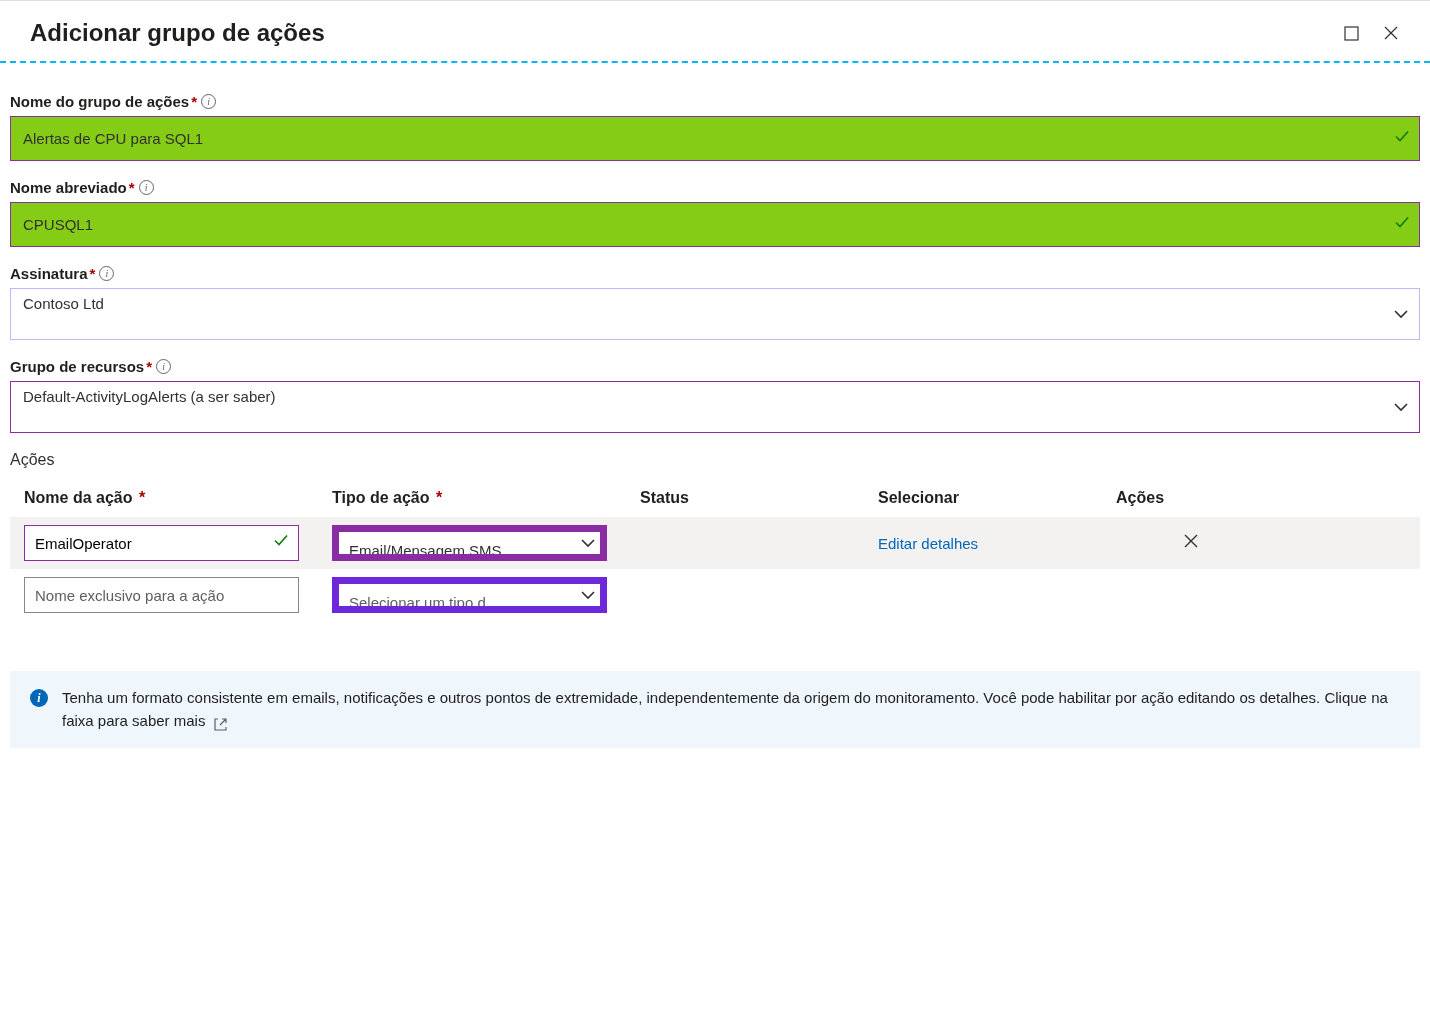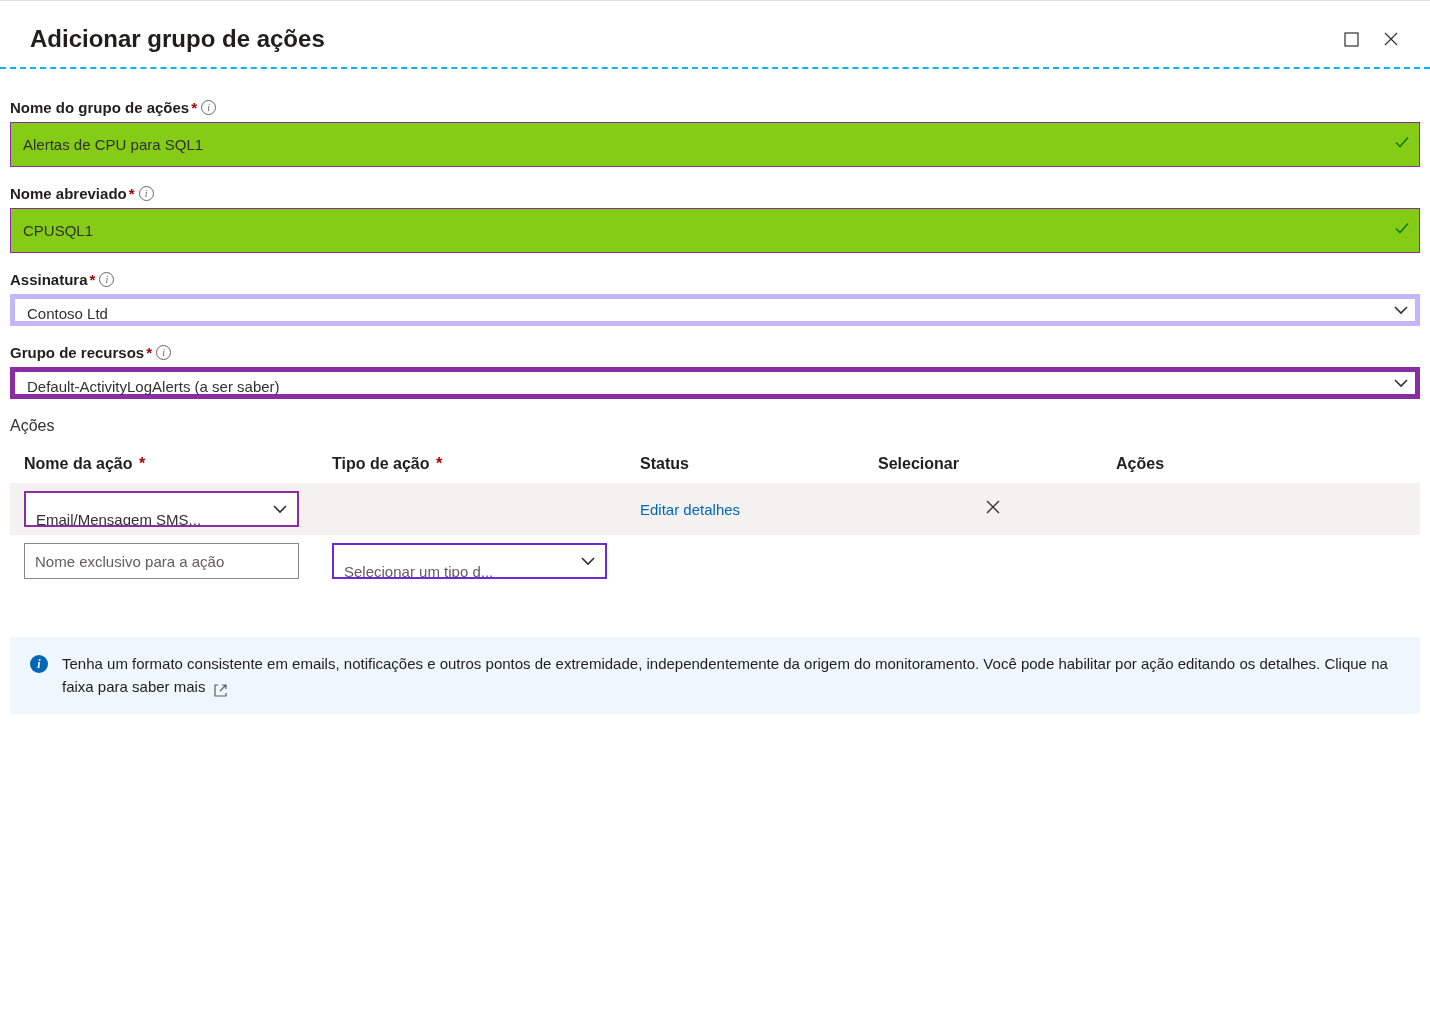--- a/index.html
+++ b/index.html
@@ -10,21 +10,21 @@
       background: #fff;
       width: 1430px;
     }
     .panel {
       padding: 0;
     }
     .header {
       display: flex;
       align-items: center;
       justify-content: space-between;
-      padding: 24px 30px 14px 30px;
+      padding: 18px 30px 14px 30px;
       border-top: 1px solid #e1dfdd;
     }
     .header h1 {
       font-size: 24px;
       font-weight: 600;
       color: #201f1e;
     }
     .header-icons {
       display: flex;
       gap: 22px;
@@ -94,24 +94,24 @@
       transform: translateY(-50%);
       color: #107c10;
       font-size: 18px;
     }
     .select-wrapper {
       position: relative;
       width: 100%;
     }
     .select-input {
       width: 100%;
-      height: 32px;
+      height: 52px;
       padding: 6px 40px 6px 12px;
       font-size: 15px;
-      border: 5px solid #c4b5fd;
+      border: 1px solid #c4b5fd;
       background: #fff;
       color: #323130;
       appearance: none;
       cursor: pointer;
     }
     .select-input.purple { border-color: #8a2da5; }
     .chevron-down {
       position: absolute;
       right: 12px;
       top: 50%;
@@ -156,23 +156,23 @@
       padding: 6px 36px 6px 10px;
       font-size: 15px;
       border: 1px solid #8a8886;
       background: #fff;
     }
     .cell-input.purple { border-color: #8a2da5; }
     .cell-input::placeholder { color: #605e5c; }
     .cell-select {
       width: 100%;
       height: 36px;
-      padding: 18px 36px 6px 10px;
-      font-size: 15px;
-      border: 2px solid #6d28d9;
+      padding: 10px 36px 6px 10px;
+      font-size: 15px;
+      border: 7px solid #6d28d9;
       background: #fff;
       cursor: pointer;
       position: relative;
       white-space: nowrap;
       overflow: hidden;
       text-overflow: ellipsis;
     }
     .cell-select.purple { border-color: #8a2da5; }
     .link-text {
       color: #0067b8;
@@ -329,20 +329,28 @@
       <div class="table-header">
         <div><span>Nome da ação</span> <span class="required">*</span></div>
         <div><span>Tipo de ação</span> <span class="required">*</span></div>
         <div>Status</div>
         <div>Selecionar</div>
         <div>Ações</div>
       </div>
 
       <div class="table-row filled">
         <div class="cell-input-wrapper">
+          <input type="text" class="cell-input purple" value="EmailOperator" style="">
+          <span class="valid-check">
+            <svg width="16" height="16" viewBox="0 0 16 16">
+                <path d="M2 8 L6 12 L14 3" stroke="#107c10" stroke-width="1.6" fill="none"></path>
+              </svg>
+          </span>
+        </div>
+        <div class="cell-input-wrapper">
           <div class="cell-select purple">Email/Mensagem SMS...</div>
           <span class="chevron-down">
             <svg width="14" height="9" viewBox="0 0 14 9">
                 <path d="M1 1 L7 7 L13 1" stroke="#323130" stroke-width="1.6" fill="none"></path>
               </svg>
           </span>
         </div>
         <div></div>
         <div>
           <span class="link-text">Editar detalhes</span>

